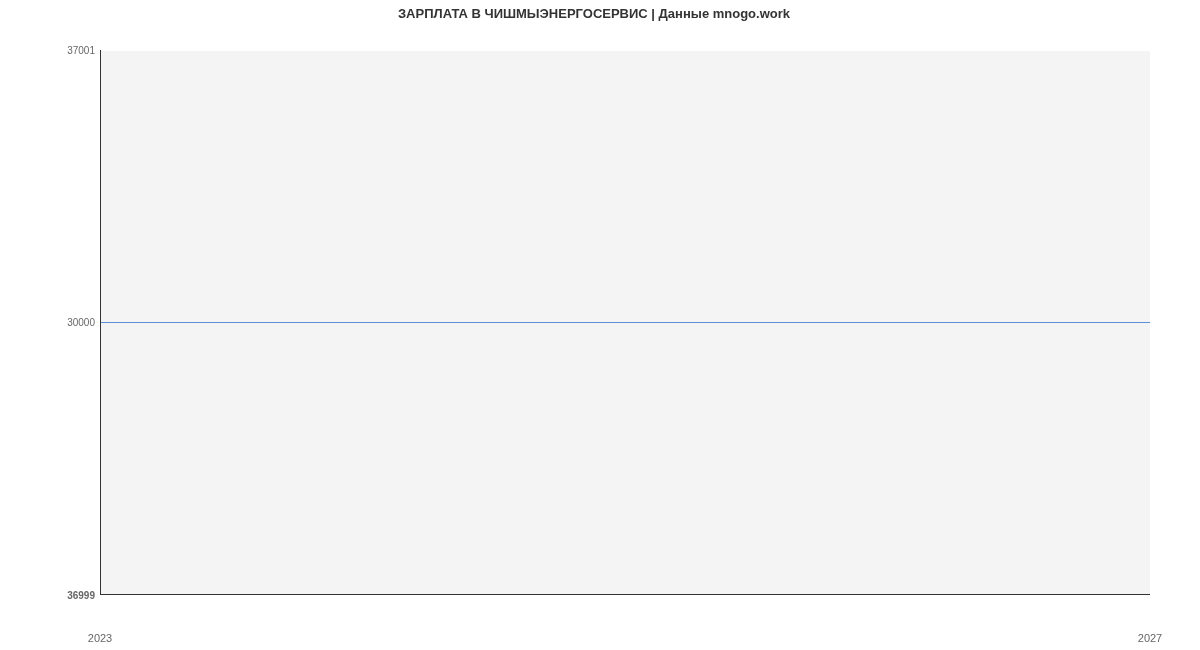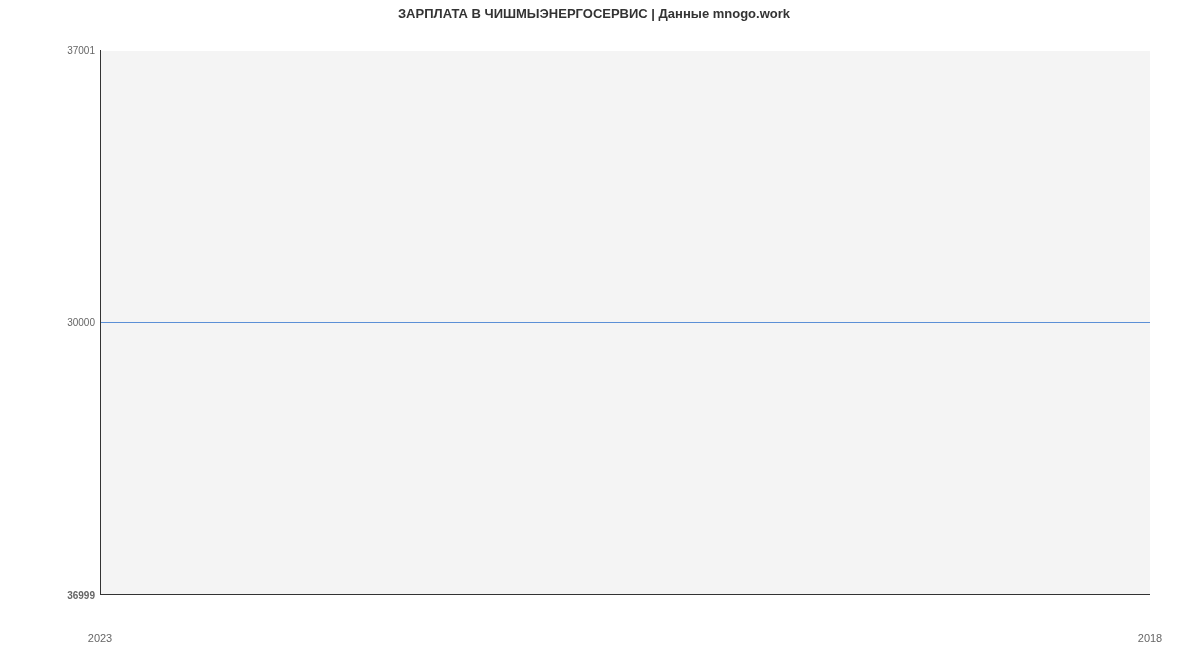--- a/index.html
+++ b/index.html
@@ -74,13 +74,13 @@
   <div class="gridline" style="top:0;"></div>
   <div class="gridline" style="top:50%;"></div>
   <div class="data-line" style="top:50%;"></div>
 </div>
 
 <div class="y-tick" style="top:50px;">37001</div>
 <div class="y-tick" style="top:322px;">30000</div>
 <div class="y-tick" style="top:595px;font-weight:bold;">36999</div>
 
 <div class="x-tick" style="left:100px;">2023</div>
-<div class="x-tick" style="left:1150px;">2018</div>
+<div class="x-tick" style="left:1150px;">2027</div>
 
 </body></html>

